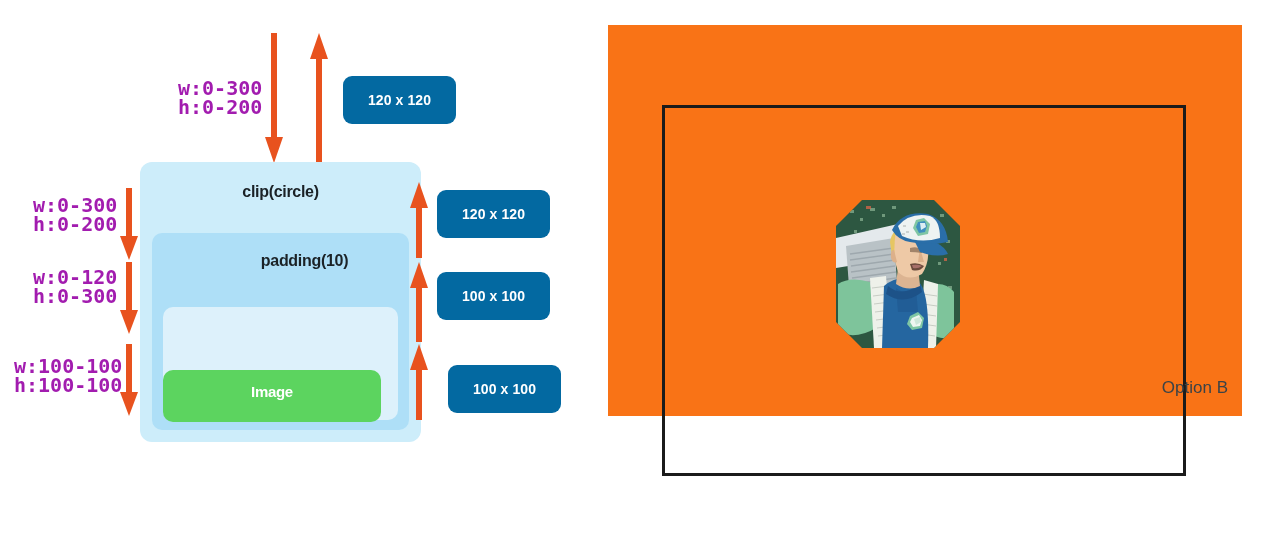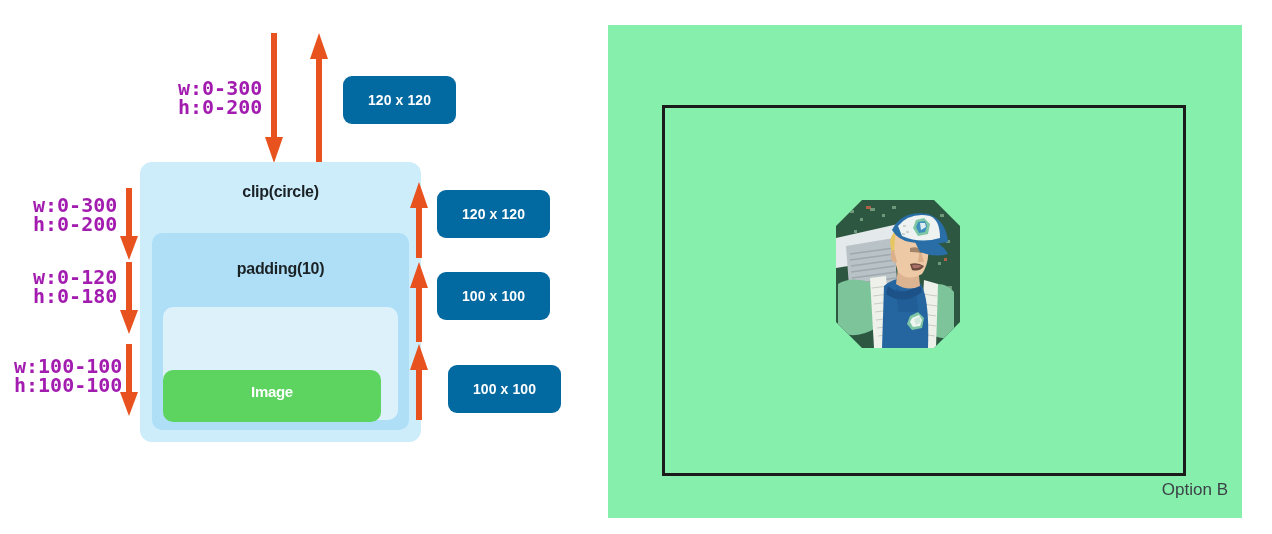--- a/index.html
+++ b/index.html
@@ -69,21 +69,21 @@
     right: 0;
     text-align: center;
     font-weight: bold;
     color: #1b2226;
     font-size: 16px;
     letter-spacing: -0.3px;
     white-space: nowrap;
   }
 
   .label-clip  { top: 183px; }
-  .label-pad   { top: 260px; }
+  .label-pad   { top: 252px; padding-left: 24px; }
   .label-size  { top: 320px; }
 
   .label-clip, .label-pad, .label-size {
     width: 281px;
     left: 140px;
   }
   .label-pad  { left: 152px; width: 257px; }
   .label-size { left: 163px; width: 235px; }
 
   .label-image {
@@ -143,22 +143,22 @@
   .badge-r2   { left: 437px; top: 272px; width: 113px; height: 48px; }
   .badge-r3   { left: 448px; top: 365px; width: 113px; height: 48px; }
 
   
 
   .panel {
     position: absolute;
     left: 608px;
     top: 25px;
     width: 634px;
-    height: 493px;
-    background: #86efac;
+    height: 391px;
+    background: #f97316;
   }
 
   .frame {
     position: absolute;
     left: 54px;
     top: 80px;
     width: 524px;
     height: 371px;
     border: 3px solid #1b1b1b;
     box-sizing: border-box;
@@ -210,21 +210,21 @@
   <div class="layer-box box-image"></div>
 
   <div class="layer-label label-clip">clip(circle)</div>
   <div class="layer-label label-pad">padding(10)</div>
   <div class="label-image">Image</div>
 
   <div class="constraint c-left1"><span>w:0-300</span>
 <span>h:0-200</span></div>
 
   <div class="constraint c-left2"><span>w:0-120</span>
-<span>h:0-180</span></div>
+<span>h:0-300</span></div>
 
   <div class="constraint c-left3"><span>w:100-100</span>
 <span>h:100-100</span></div>
 
   <div class="arrow" style="left:120px; top:188px;">
     <svg width="18" height="72" viewBox="0 0 18 72">
       <rect x="6" y="0" width="6" height="52" fill="#e8521e"></rect>
       <polygon points="0,48 18,48 9,72" fill="#e8521e"></polygon>
     </svg>
   </div>

